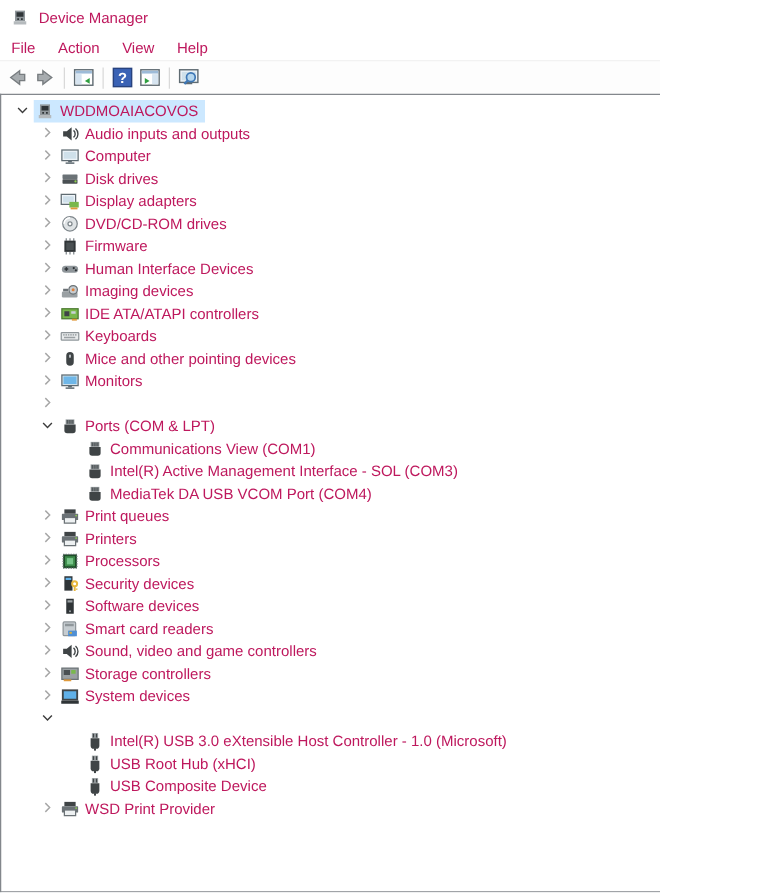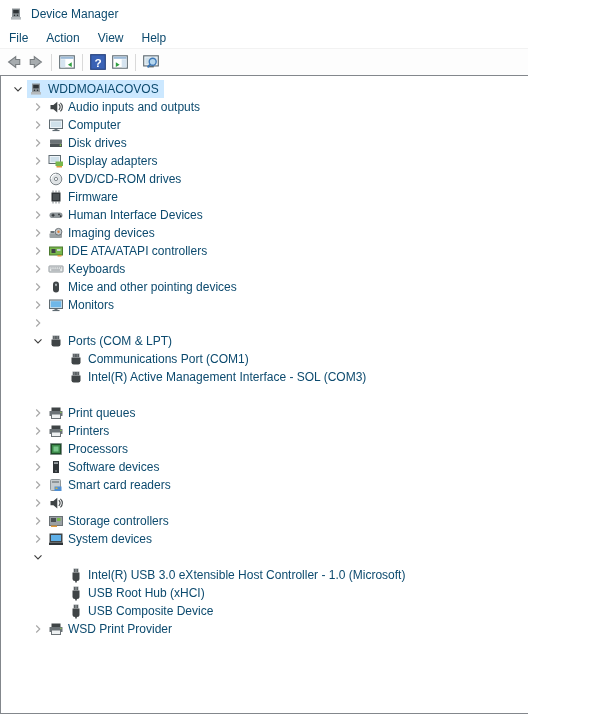--- a/index.html
+++ b/index.html
@@ -1,39 +1,39 @@
 <!DOCTYPE html>
 <html><head>
 <meta charset="utf-8">
 <style>
   html,body { margin:0; padding:0; background:#fff; }
   .window {
     position:relative; width:528px; height:714px; box-sizing:border-box;
-    font-family:"Liberation Sans", sans-serif; font-size:12px; color:#0c4a6e;
+    font-family:"Liberation Sans", sans-serif; font-size:12px; color:#be185d;
     background:#fff; overflow:hidden;
   }
   
   .titlebar { height:28px; display:flex; align-items:center; padding-left:8px; gap:7px; background:#fff; }
   .titlebar .app-icon { width:16px; height:16px; flex:none; }
   
   .menubar { height:20px; display:flex; align-items:stretch; background:#fff;text-align:center; }
   .menu-item { padding:3px 9px 4px 9px; cursor:default; }
   .menu-item:first-child { margin-left:0; }
   
   .toolbar { height:26px; display:flex; align-items:center; padding-left:3px; background:#fdfdfd; border-top:1px solid #f2f2f2; }
   .tb-btn { width:22px; height:22px; display:flex; align-items:center; justify-content:center; flex:none; }
   .tb-btn svg { width:18px; height:18px; }
   .tb-sep { width:1px; height:17px; background:#d9d9d9; margin:0 4px; flex:none; }
   
   .content {
     position:absolute; top:75px; left:0; width:607px; height:639px; box-sizing:border-box;
     border-top:1px solid #83878c; border-left:1px solid #83878c; border-bottom:1px solid #83878c;
     background:#fff; overflow:hidden; padding-top:4px;
   }
-  .tree-row { height:18px; display:flex; align-items:center; white-space:nowrap; }
+  .tree-row { height:18px; display:flex; white-space:nowrap; }
   .indent { flex:none; height:1px; }
   .chev { width:18px; height:16px; flex:none; display:flex; align-items:center; justify-content:center; }
   .chev svg { width:14px; height:14px; }
   .row-hit { display:flex; align-items:center; height:18px; padding:0 3px 0 0; }
   .row-hit.selected { background:#cce8ff; }
   .t-icon { width:16px; height:16px; flex:none; margin:0 2px 0 1px; }
   .t-icon svg { width:16px; height:16px; display:block; }
   .t-label { padding:1px 2px; }
 </style>
 </head>
@@ -404,21 +404,21 @@
                 <rect x="4.5" y="2.5" width="7" height="4" fill="#9aa0a3"></rect>
                 <g stroke="#4a5053" stroke-width="1">
                   <line x1="5.8" y1="3" x2="5.8" y2="6"></line>
                   <line x1="7.3" y1="3" x2="7.3" y2="6"></line>
                   <line x1="8.8" y1="3" x2="8.8" y2="6"></line>
                   <line x1="10.3" y1="3" x2="10.3" y2="6"></line>
                 </g>
                 <path d="M3.5 6.5h9v4.8a2.2 2.2 0 01-2.2 2.2H5.7a2.2 2.2 0 01-2.2-2.2z" fill="#3f4446"></path>
               </svg>
             </span>
-            <span class="t-label">Communications Port (COM1)</span>
+            <span class="t-label">Communications View (COM1)</span>
           </span>
         </div>
         <div class="tree-row">
           <span class="indent" style="width: 48px;"></span>
           <span class="chev"></span>
           <span class="row-hit">
             <span class="t-icon">
               <svg viewBox="0 0 16 16" xmlns="http://www.w3.org/2000/svg">
                 <rect x="4.5" y="2.5" width="7" height="4" fill="#9aa0a3"></rect>
                 <g stroke="#4a5053" stroke-width="1">
@@ -429,20 +429,35 @@
                 </g>
                 <path d="M3.5 6.5h9v4.8a2.2 2.2 0 01-2.2 2.2H5.7a2.2 2.2 0 01-2.2-2.2z" fill="#3f4446"></path>
               </svg>
             </span>
             <span class="t-label">Intel(R) Active Management Interface - SOL (COM3)</span>
           </span>
         </div>
         <div class="tree-row">
           <span class="indent" style="width: 48px;"></span>
           <span class="chev"></span>
+          <span class="row-hit">
+            <span class="t-icon">
+              <svg viewBox="0 0 16 16" xmlns="http://www.w3.org/2000/svg">
+                <rect x="4.5" y="2.5" width="7" height="4" fill="#9aa0a3"></rect>
+                <g stroke="#4a5053" stroke-width="1">
+                  <line x1="5.8" y1="3" x2="5.8" y2="6"></line>
+                  <line x1="7.3" y1="3" x2="7.3" y2="6"></line>
+                  <line x1="8.8" y1="3" x2="8.8" y2="6"></line>
+                  <line x1="10.3" y1="3" x2="10.3" y2="6"></line>
+                </g>
+                <path d="M3.5 6.5h9v4.8a2.2 2.2 0 01-2.2 2.2H5.7a2.2 2.2 0 01-2.2-2.2z" fill="#3f4446"></path>
+              </svg>
+            </span>
+            <span class="t-label">MediaTek DA USB VCOM Port (COM4)</span>
+          </span>
         </div>
         <div class="tree-row">
           <span class="indent" style="width: 28px;"></span>
           <span class="chev">
             <svg viewBox="0 0 16 16">
               <path d="M6 4l4 4-4 4" fill="none" stroke="#a6a6a6" stroke-width="1.3"></path>
             </svg>
           </span>
           <span class="row-hit">
             <span class="t-icon">
@@ -496,20 +511,40 @@
         <div class="tree-row">
           <span class="indent" style="width: 28px;"></span>
           <span class="chev">
             <svg viewBox="0 0 16 16">
               <path d="M6 4l4 4-4 4" fill="none" stroke="#a6a6a6" stroke-width="1.3"></path>
             </svg>
           </span>
           <span class="row-hit">
             <span class="t-icon">
               <svg viewBox="0 0 16 16" xmlns="http://www.w3.org/2000/svg">
+                <rect x="3.5" y="2" width="6.5" height="11.5" fill="#2f3437"></rect>
+                <rect x="4.5" y="3.2" width="4.5" height="1.8" fill="#5fb0e8"></rect>
+                <circle cx="11.7" cy="8" r="2" fill="none" stroke="#e8b73c" stroke-width="1.6"></circle>
+                <rect x="11" y="9.8" width="1.5" height="4" fill="#e8b73c"></rect>
+                <rect x="12.5" y="11.8" width="1.5" height="1" fill="#e8b73c"></rect>
+              </svg>
+            </span>
+            <span class="t-label">Security devices</span>
+          </span>
+        </div>
+        <div class="tree-row">
+          <span class="indent" style="width: 28px;"></span>
+          <span class="chev">
+            <svg viewBox="0 0 16 16">
+              <path d="M6 4l4 4-4 4" fill="none" stroke="#a6a6a6" stroke-width="1.3"></path>
+            </svg>
+          </span>
+          <span class="row-hit">
+            <span class="t-icon">
+              <svg viewBox="0 0 16 16" xmlns="http://www.w3.org/2000/svg">
                 <rect x="5" y="2" width="6" height="12" fill="#2f3437"></rect>
                 <rect x="6" y="3.2" width="4" height="1.8" fill="#9aa0a3"></rect>
                 <circle cx="8" cy="12" r="0.8" fill="#9aa0a3"></circle>
               </svg>
             </span>
             <span class="t-label">Software devices</span>
           </span>
         </div>
         <div class="tree-row">
           <span class="indent" style="width: 28px;"></span>
@@ -538,20 +573,21 @@
             </svg>
           </span>
           <span class="row-hit">
             <span class="t-icon">
               <svg viewBox="0 0 16 16" xmlns="http://www.w3.org/2000/svg">
                 <path d="M2.5 6v4.2h2.9l3.9 3.2V2.8L5.4 6H2.5z" fill="#3f4446"></path>
                 <path d="M10.8 5.3a3.6 3.6 0 010 5.6" fill="none" stroke="#3f4446" stroke-width="1.1"></path>
                 <path d="M12.4 3.8a5.7 5.7 0 010 8.6" fill="none" stroke="#3f4446" stroke-width="1.1"></path>
               </svg>
             </span>
+            <span class="t-label">Sound, video and game controllers</span>
           </span>
         </div>
         <div class="tree-row">
           <span class="indent" style="width: 28px;"></span>
           <span class="chev">
             <svg viewBox="0 0 16 16">
               <path d="M6 4l4 4-4 4" fill="none" stroke="#a6a6a6" stroke-width="1.3"></path>
             </svg>
           </span>
           <span class="row-hit">

